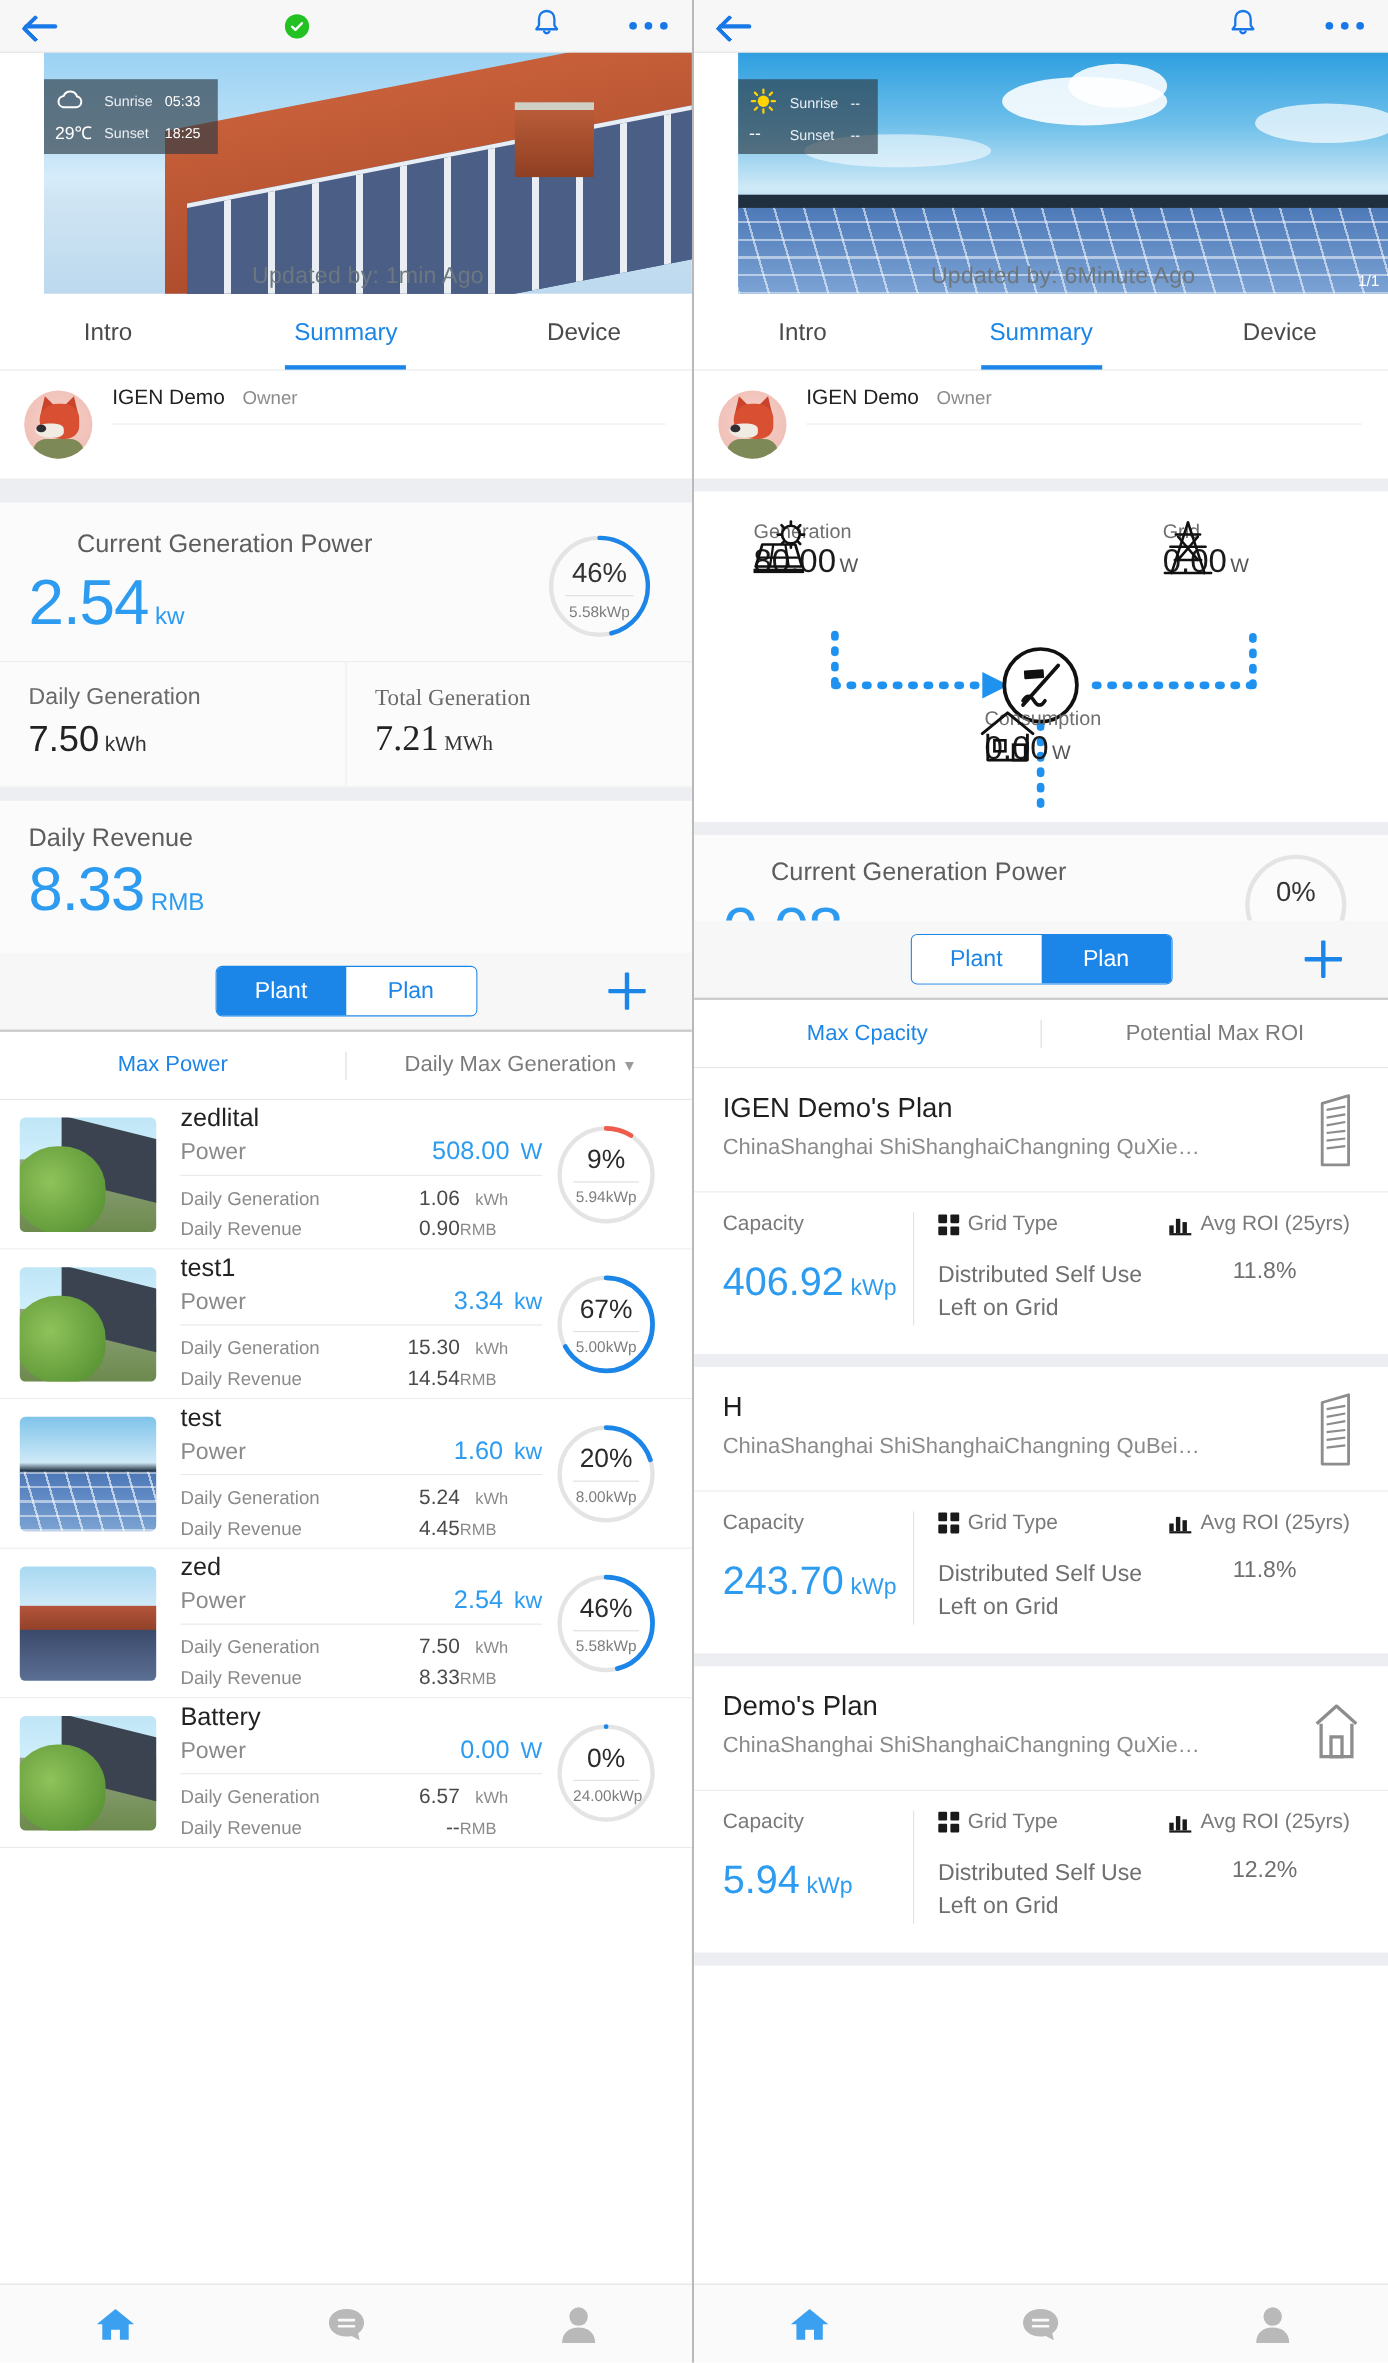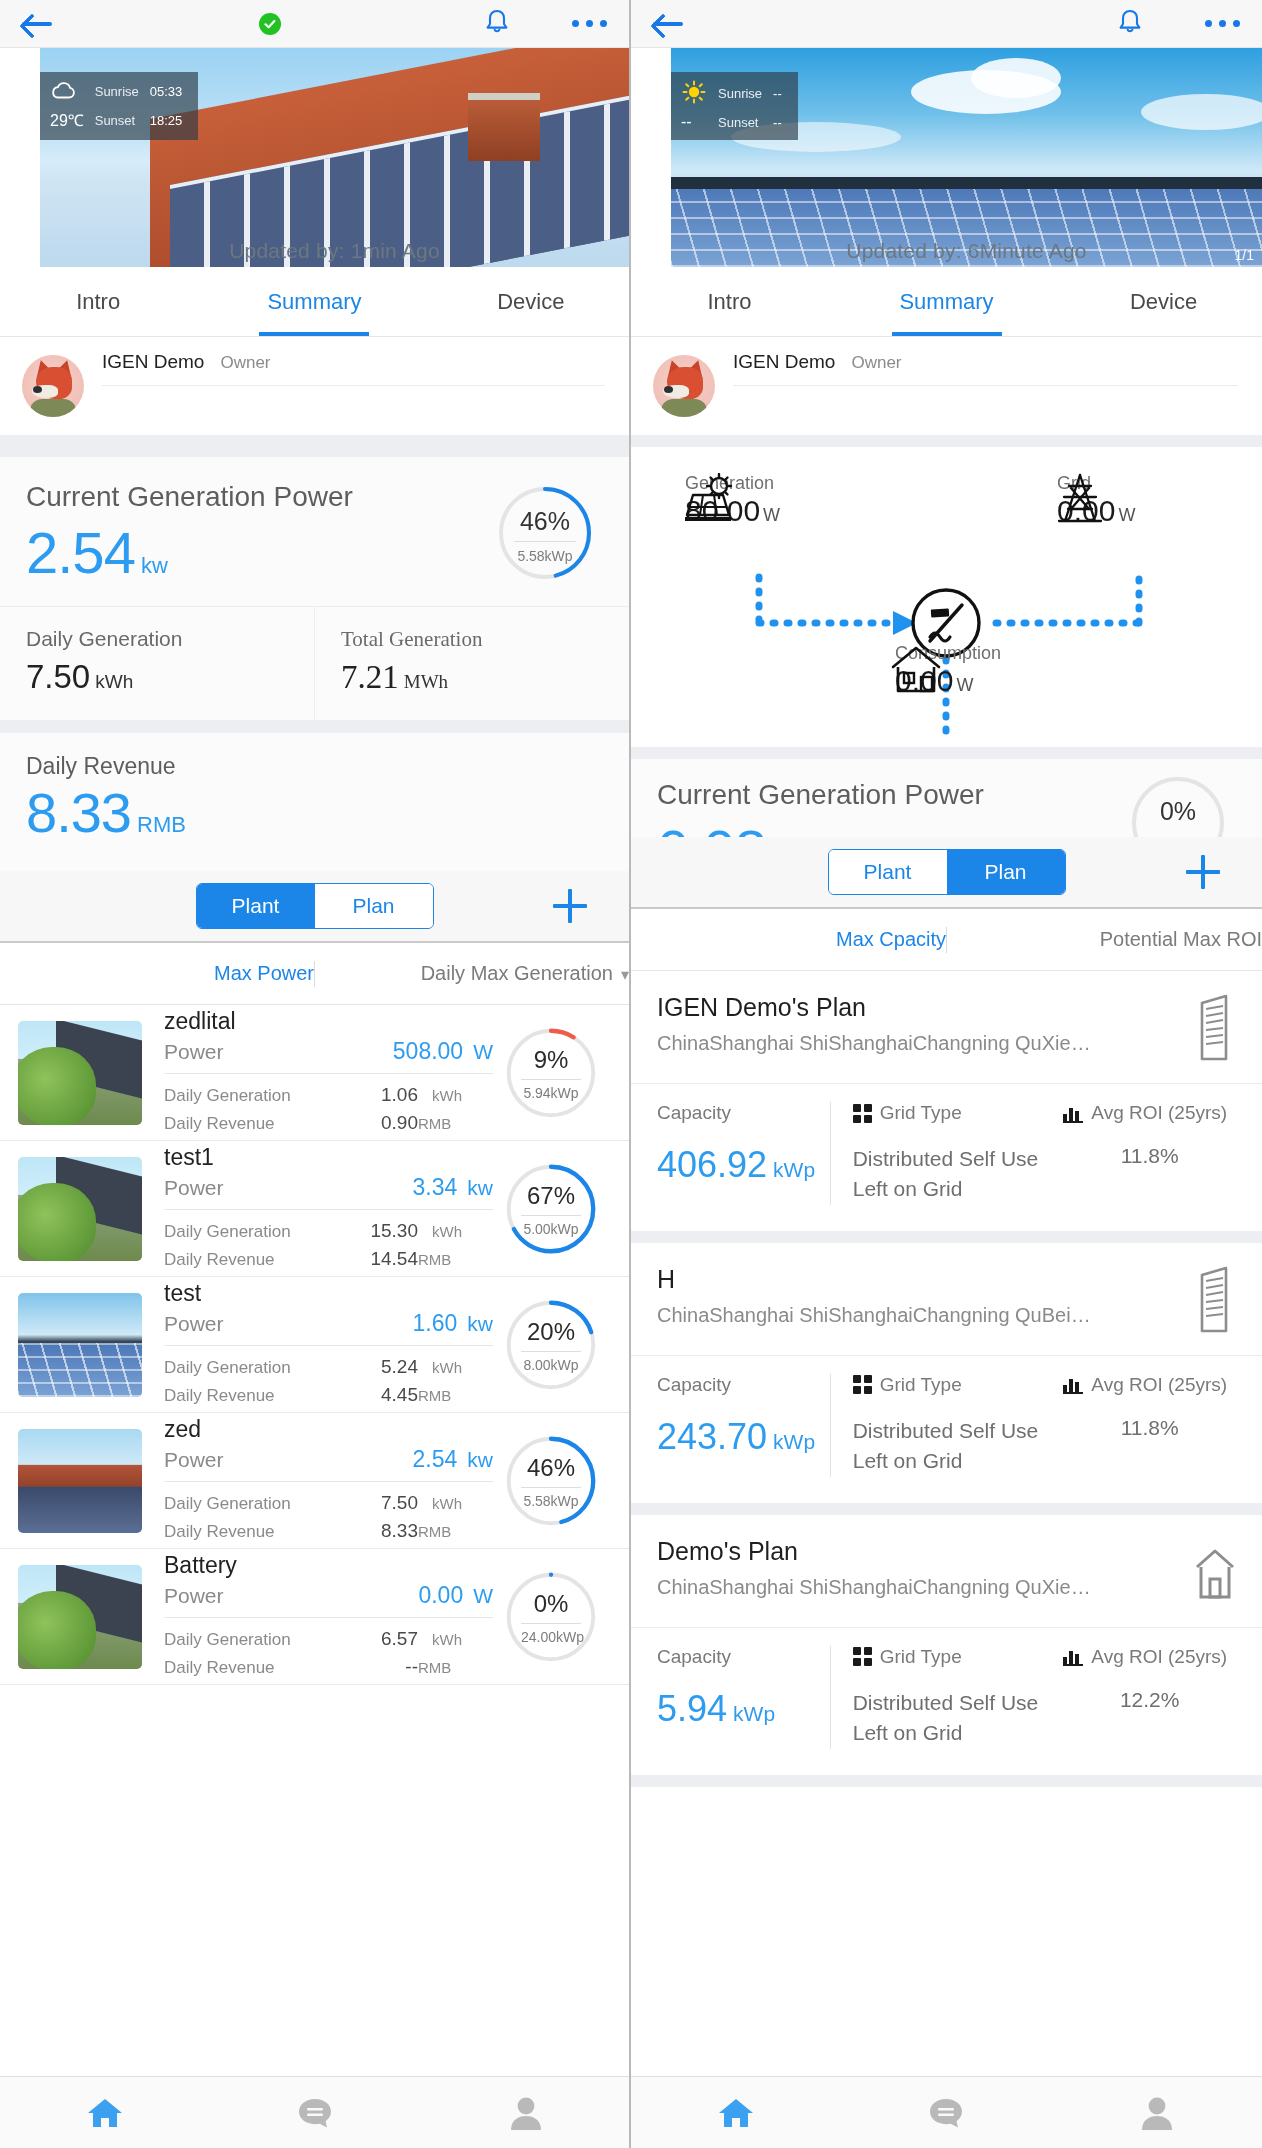--- a/index.html
+++ b/index.html
@@ -164,21 +164,21 @@
 
   .gap { height: 22px; background: #eceef2; }
   .gap.thin { height: 12px; }
 
   
   .card { background: #fbfbfc; }
   .cgp {
     padding: 24px 26px 20px 26px; position: relative;
     border-bottom: 1px solid #ededed;
   }
-  .cgp-title { font-size: 28px; color: #5d5d5d; }
+  .cgp-title { font-size: 23px; color: #5d5d5d; margin-left: 44px; }
   .cgp-value { margin-top: 6px; }
   .cgp-value .num { font-size: 58px; color: #2d9cf0; letter-spacing: -1px; }
   .cgp-value .unit { font-size: 22px; color: #2d9cf0; margin-left: 6px; }
   .cgp-sub { font-size: 21px; color: #2d9cf0; margin-top: 4px; }
 
   .gauge {
     position: absolute; right: 34px; top: 26px;
     width: 100px; height: 100px;
   }
   .gauge svg { display: block; }
@@ -237,21 +237,21 @@
   }
   .plus::before { left: 0; top: 15px; width: 34px; height: 4px; }
   .plus::after { left: 15px; top: 0; width: 4px; height: 34px; }
 
   
   .sortbar {
     height: 62px; display: flex; align-items: center;
     border-bottom: 1px solid #e6e6e6; background: #ffffff;
   }
   .sortbar > div {
-    flex: 1; text-align: right; font-size: 20px; color: #7b7b7b; cursor: pointer;
+    flex: 1; text-align: center; font-size: 20px; color: #7b7b7b; cursor: pointer;
   }
   .sortbar > div.active { color: #1b86e8; }
   .sortbar .divider { flex: none; width: 1px; height: 26px; background: #dcdcdc; }
   .caret { display: inline-block; margin-left: 8px; color: #9a9a9a; font-size: 16px; }
 
   
   .prow {
     display: flex; align-items: center; padding: 16px 18px;
     border-bottom: 1px solid #e9e9e9; background: #ffffff; height: 136px;
   }

